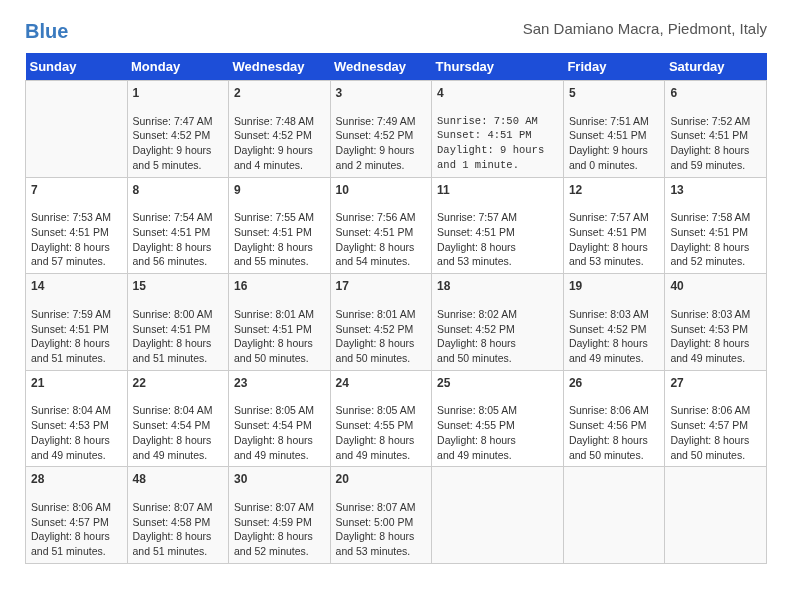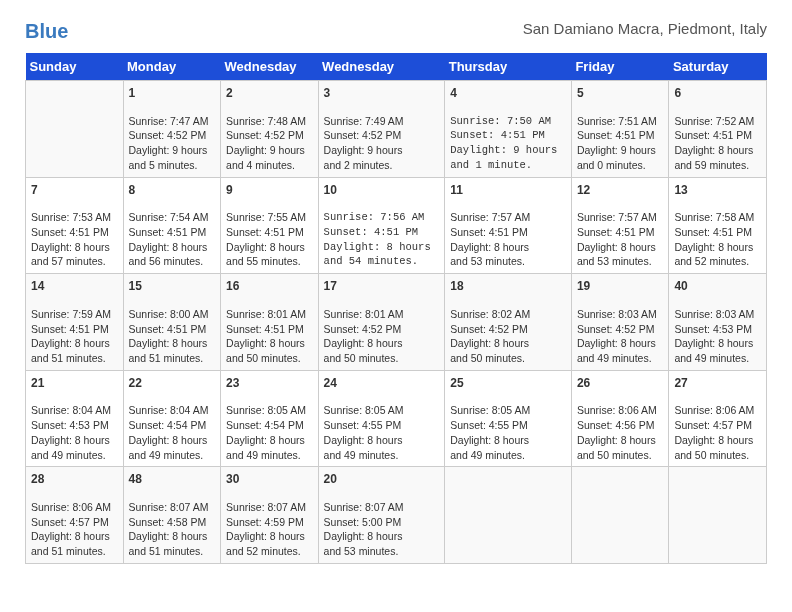--- a/index.html
+++ b/index.html
@@ -170,21 +170,21 @@
         </td>
         <td>
           <span class="day-num">9</span>
           <div class="day-info" style="white-space: pre-line;">Sunrise: 7:55 AM
 Sunset: 4:51 PM
 Daylight: 8 hours
 and 55 minutes.</div>
         </td>
         <td>
           <span class="day-num">10</span>
-          <div class="day-info" style="white-space: pre-line; font-family: Liberation Mono, monospace;">Sunrise: 7:56 AM
+          <div class="day-info" style="white-space: pre-line;">Sunrise: 7:56 AM
 Sunset: 4:51 PM
 Daylight: 8 hours
 and 54 minutes.</div>
         </td>
         <td>
           <span class="day-num">11</span>
           <div class="day-info" style="white-space: pre-line;">Sunrise: 7:57 AM
 Sunset: 4:51 PM
 Daylight: 8 hours
 and 53 minutes.</div>

